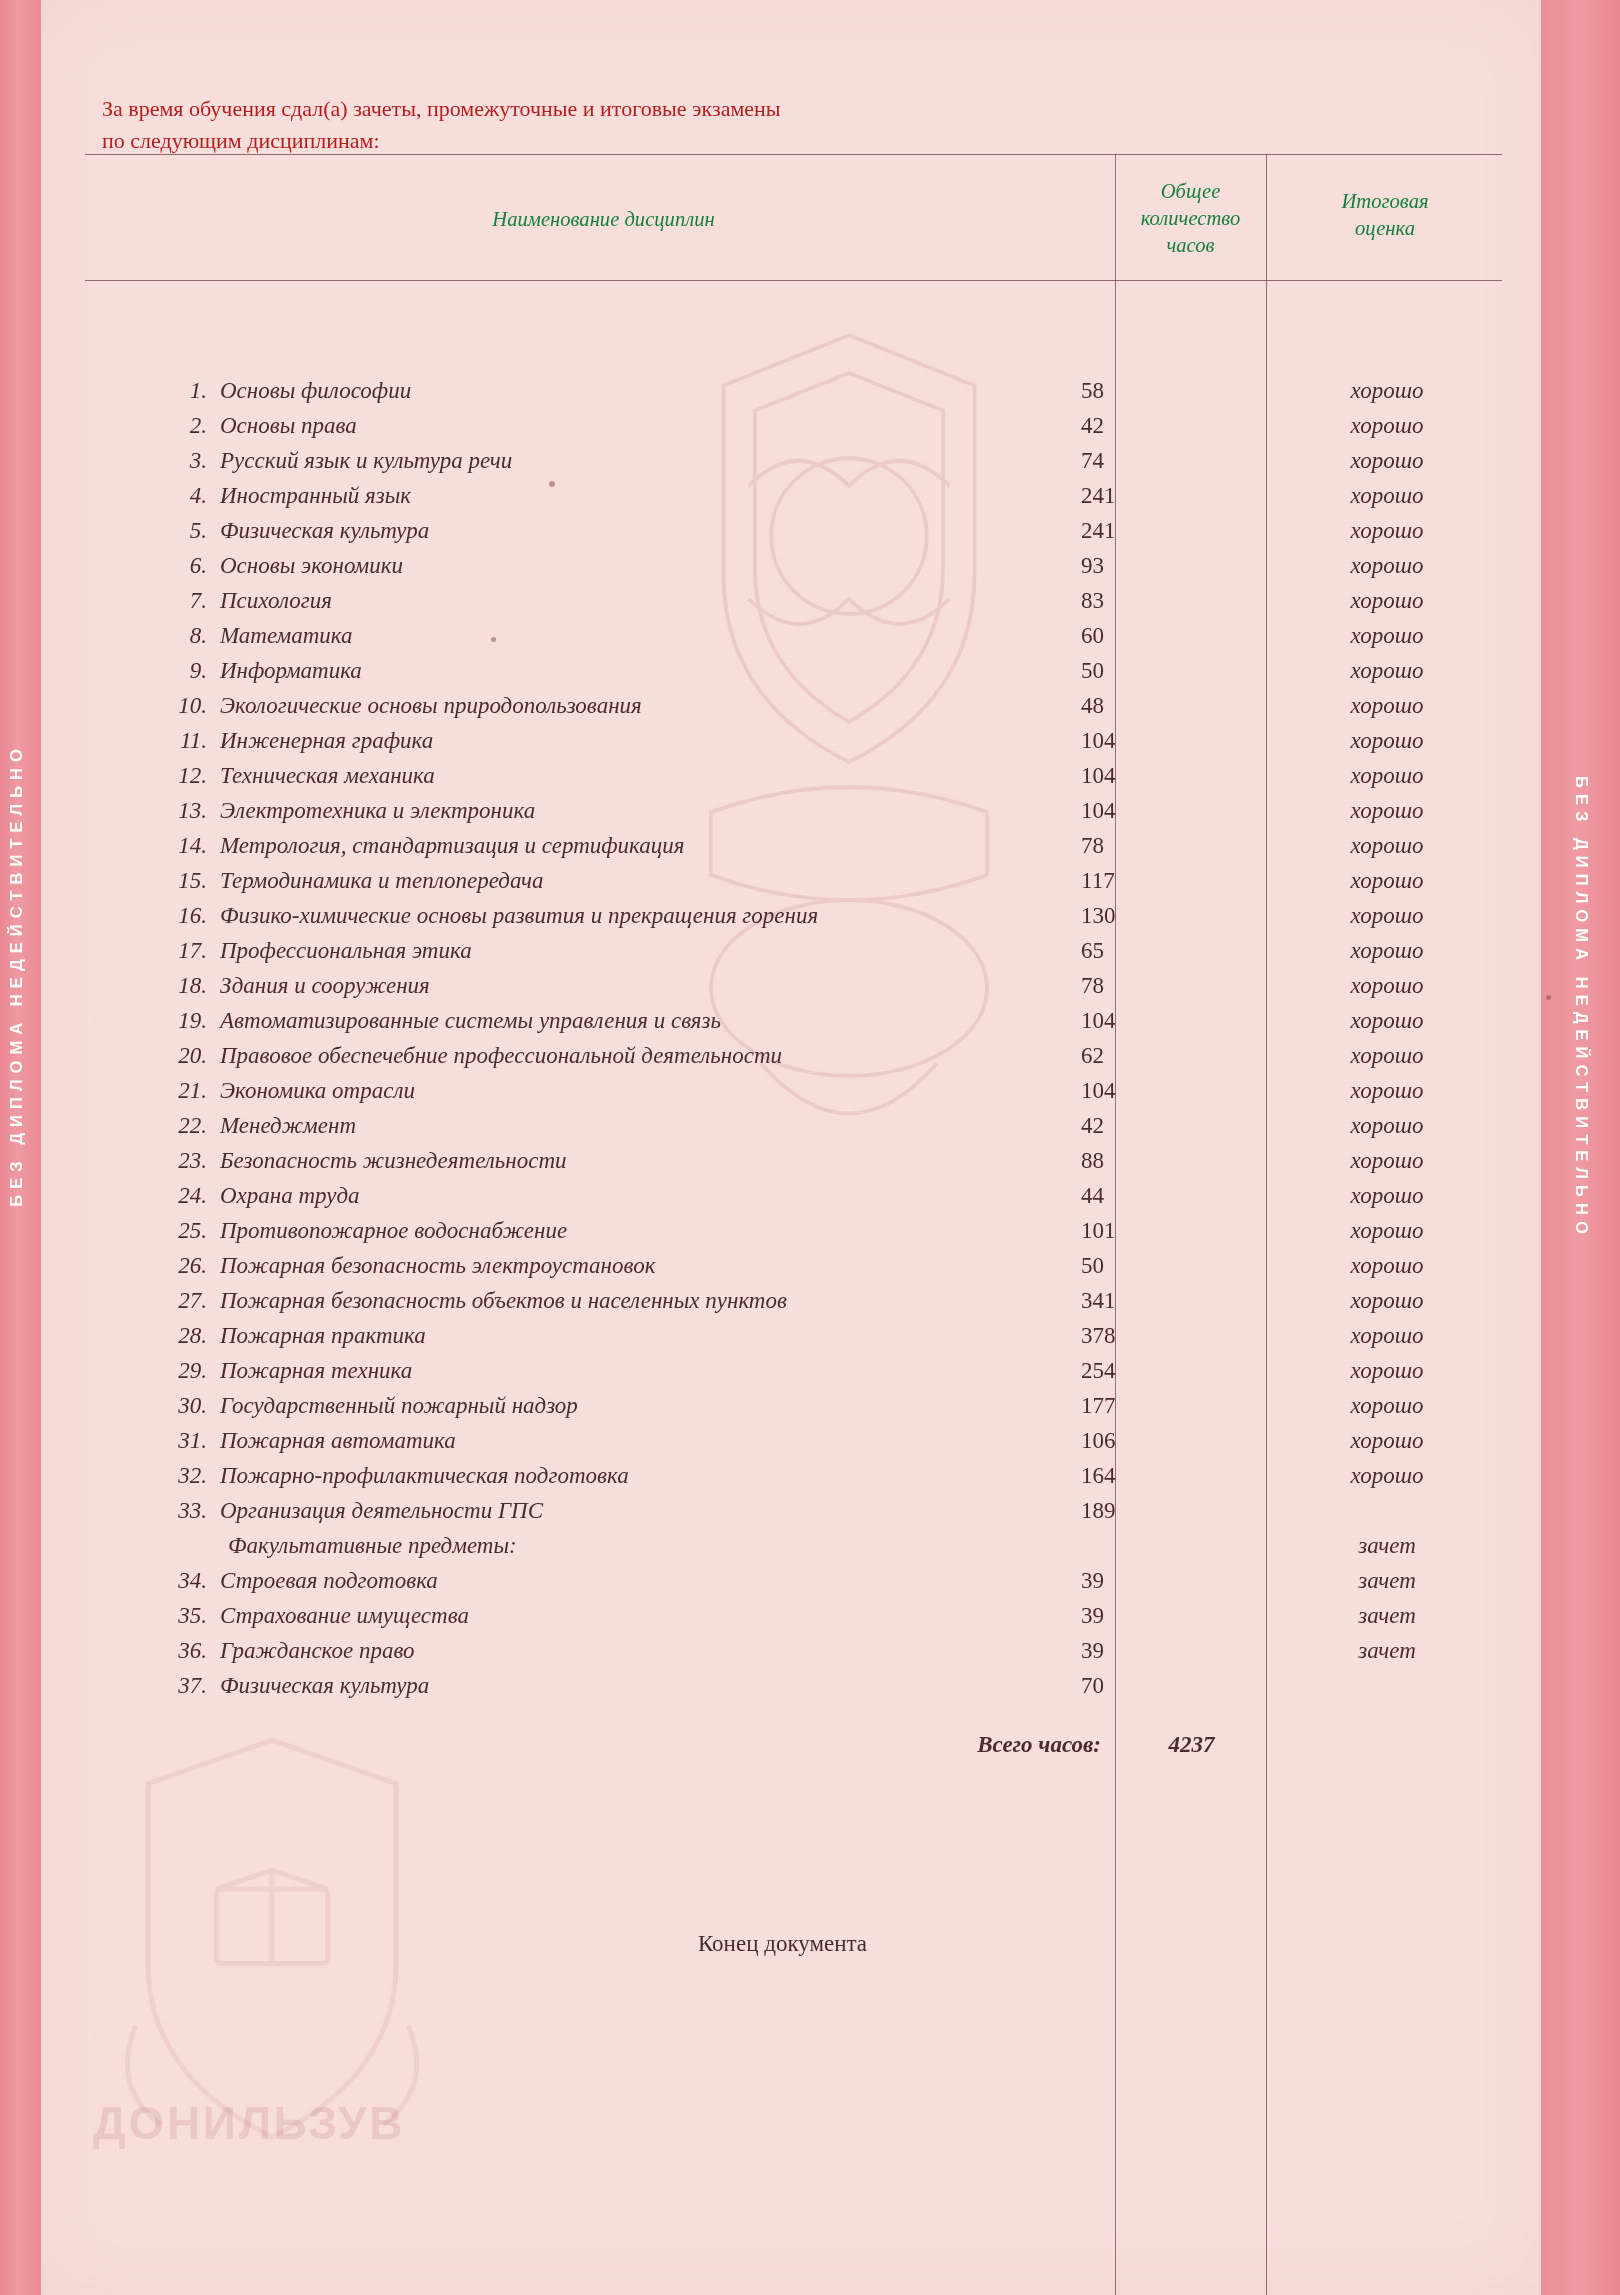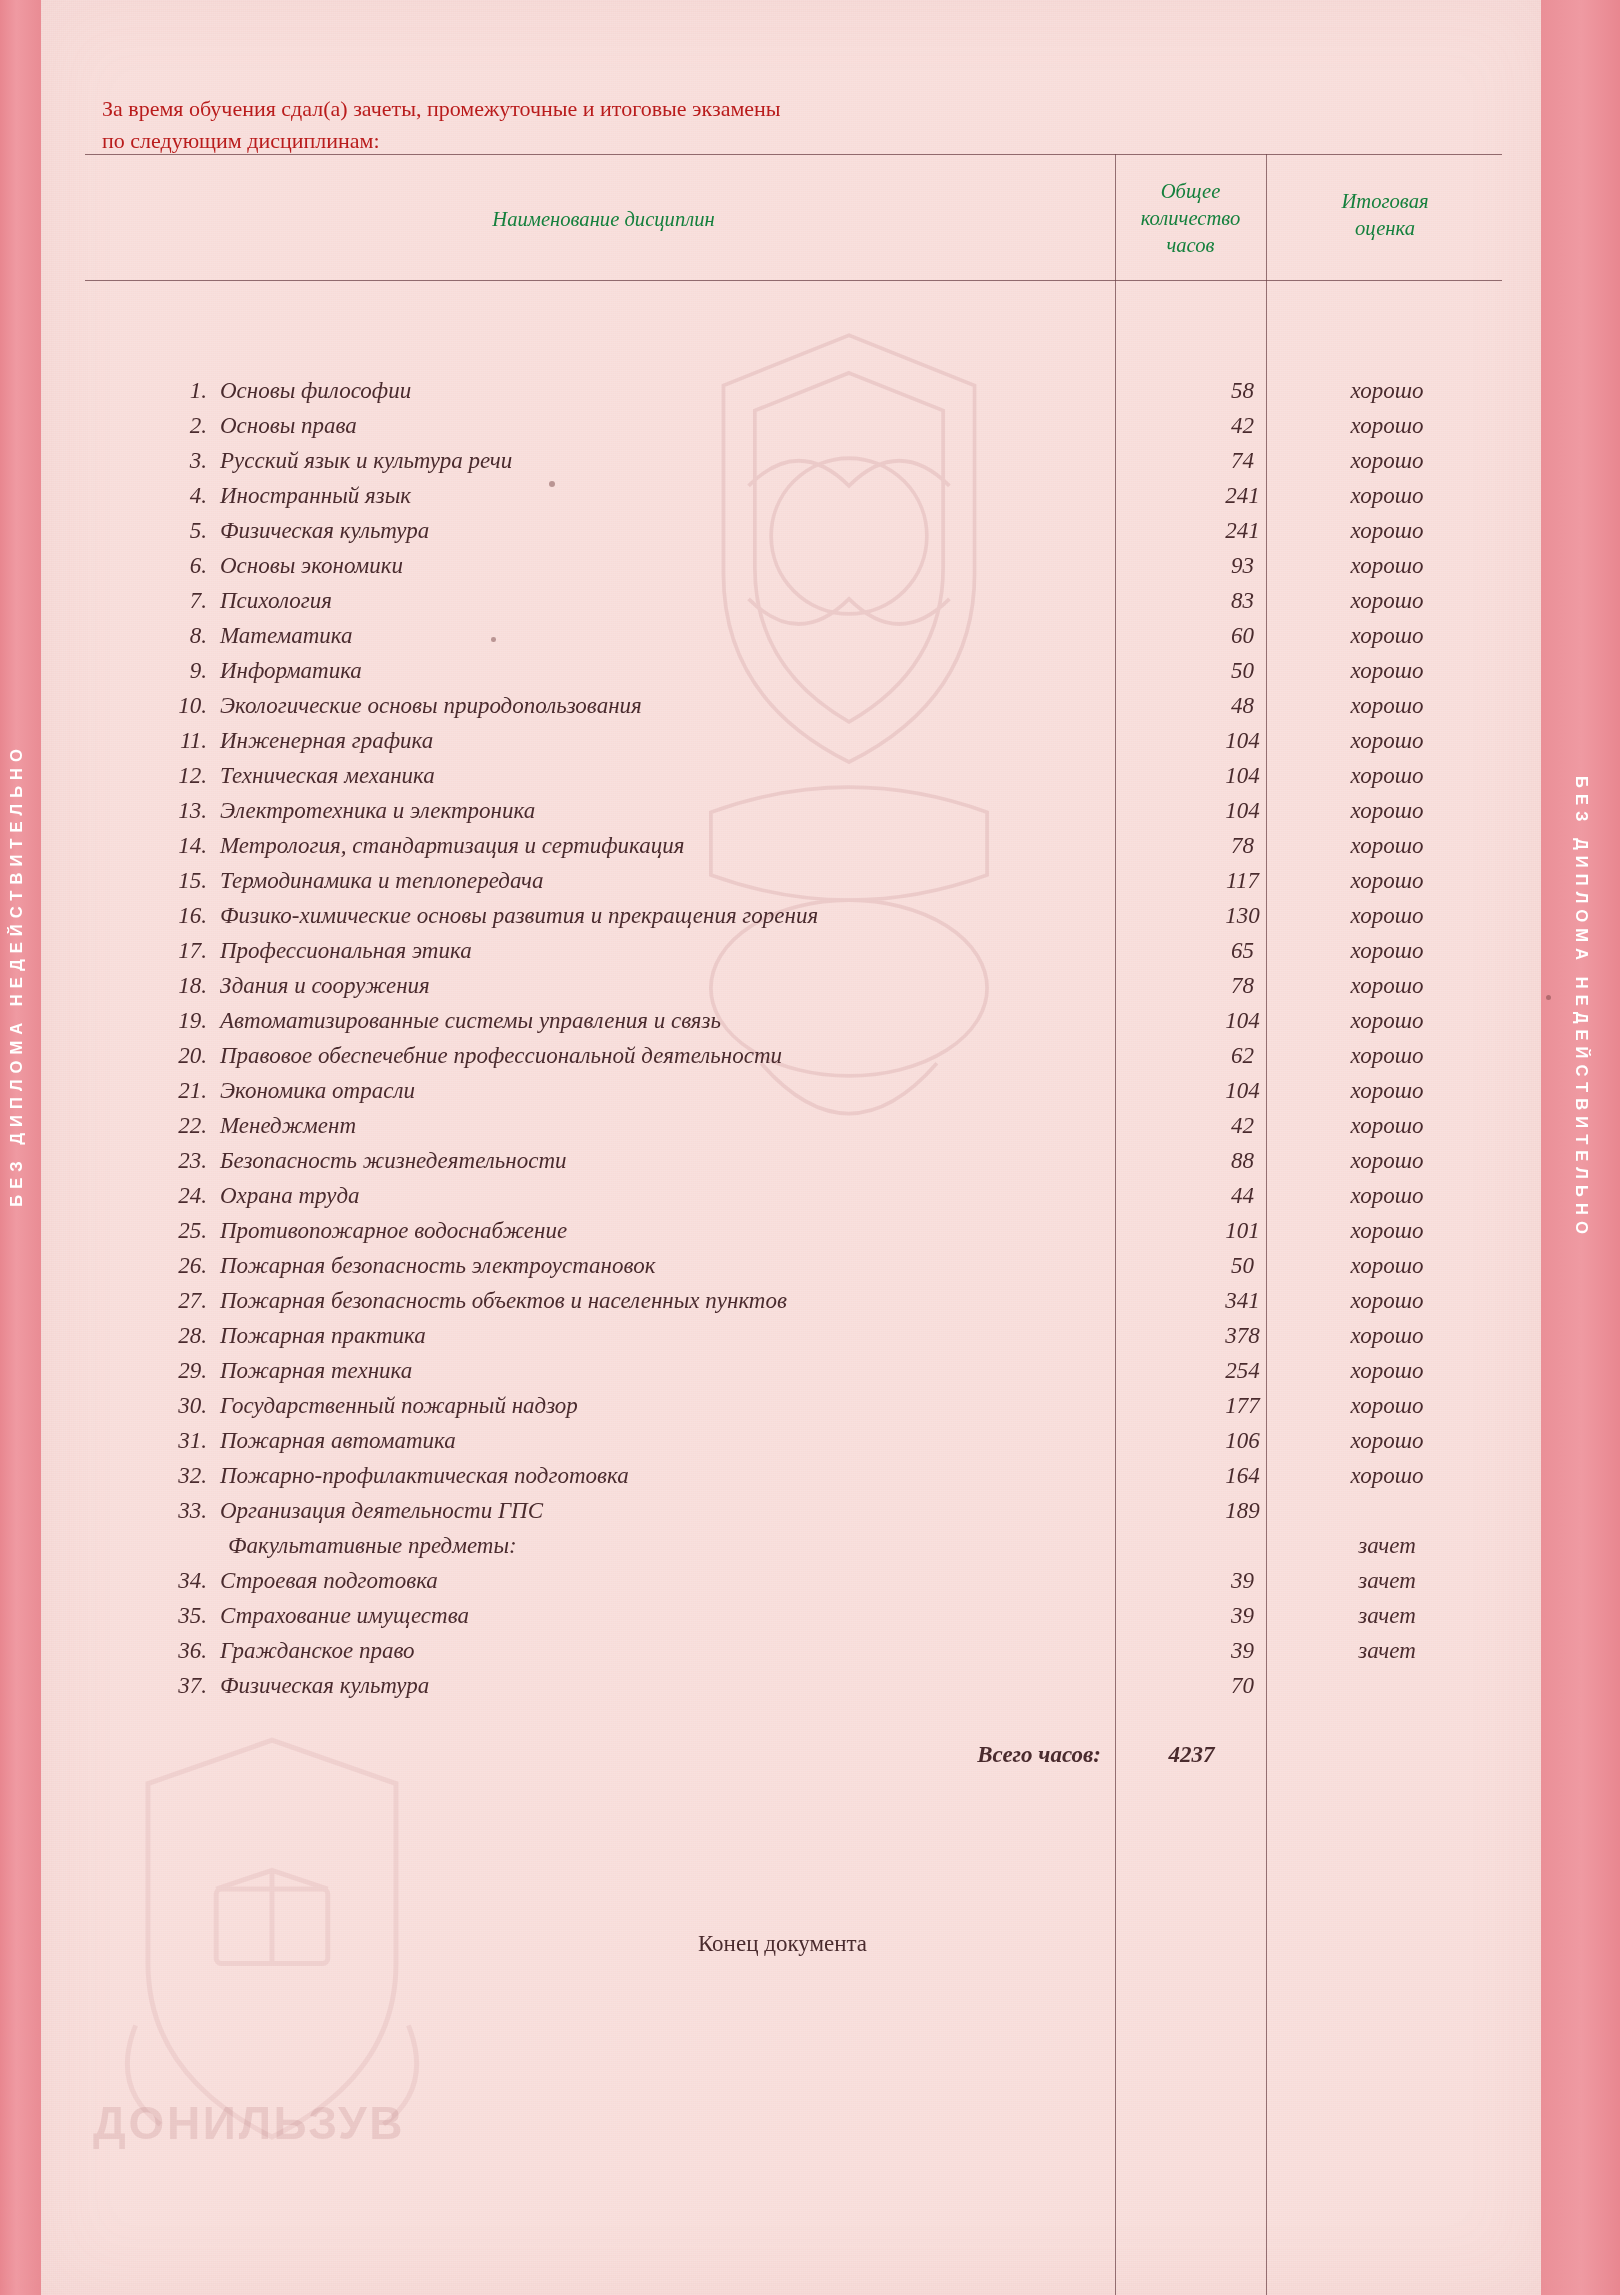--- a/index.html
+++ b/index.html
@@ -168,42 +168,40 @@
     font-style: italic;
   }
   .row .disc {
     position: absolute;
     left: 220px;
     width: 882px;
     font-style: italic;
   }
   .row .hrs {
     position: absolute;
-    left: 1172px;
+    left: 1081px;
     width: 141px;
-    text-align: center;
-    font-style: italic;
+    text-align: left;
   }
   .row .mark {
     position: absolute;
     left: 1274px;
     width: 226px;
     text-align: center;
     font-style: italic;
   }
   .row.nonum .disc { left: 220px; margin-left: 8px; }
 
   .totals {
     position: absolute;
     left: 0;
     top: 1732px;
     width: 1621px;
     font-size: 23px;
     color: #4a2b2e;
-    margin-top: 10px;
   }
   .totals .t-row { position: relative; height: 38px; }
   .totals .t-label {
     position: absolute;
     left: 464px;
     width: 637px;
     text-align: right;
     font-style: italic;
     font-weight: bold;
   }

